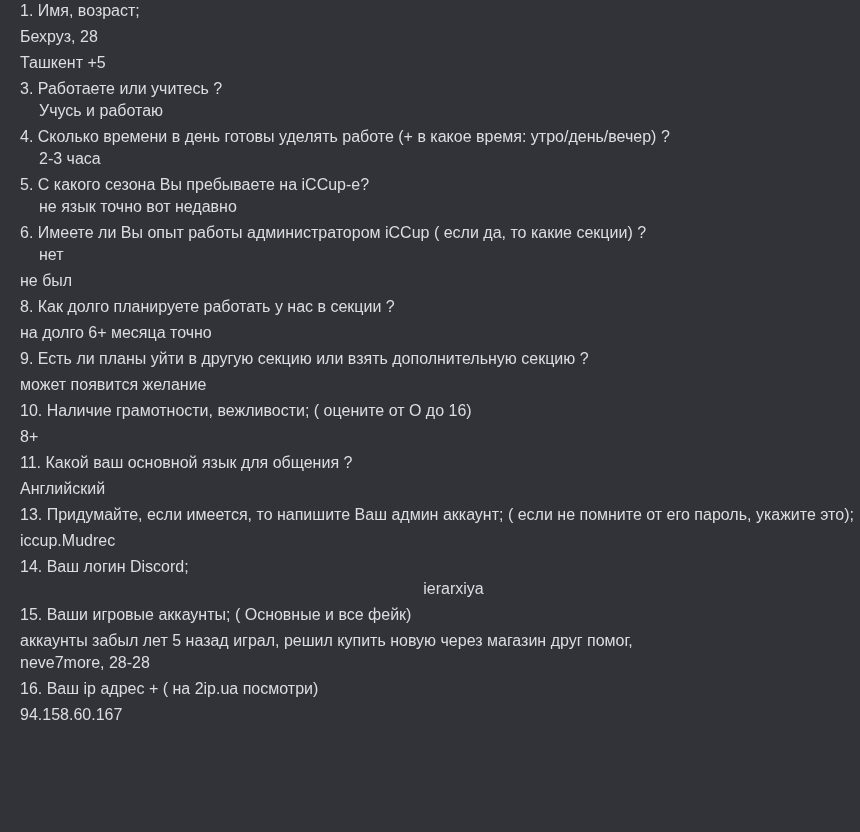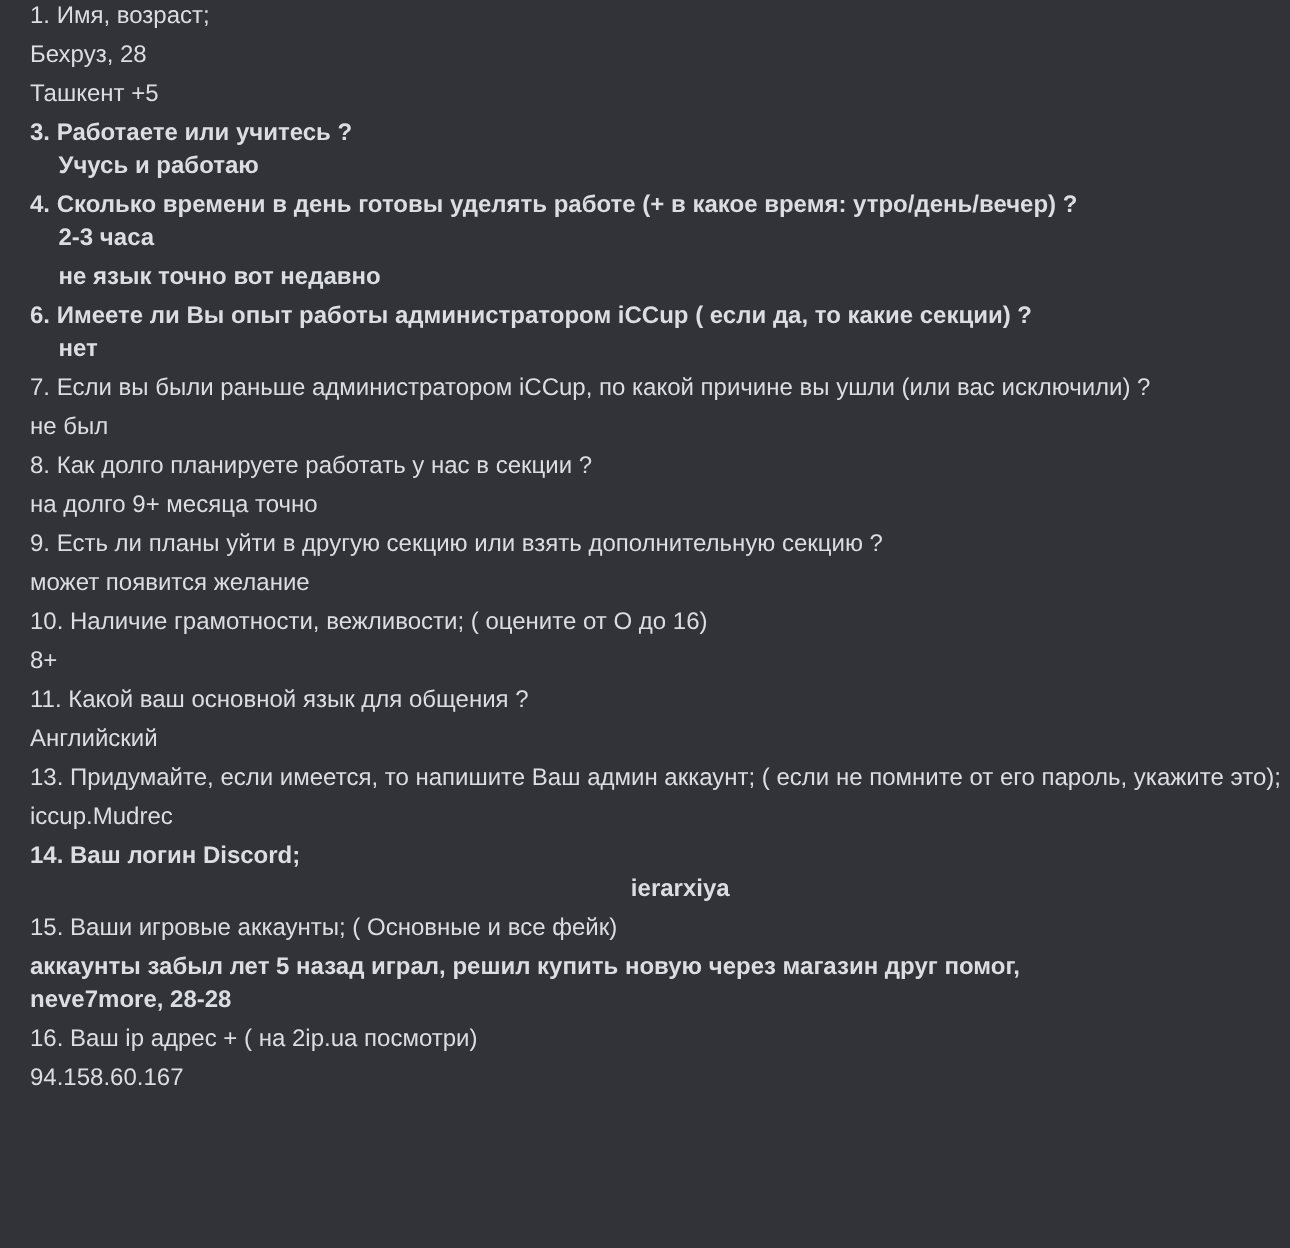--- a/index.html
+++ b/index.html
@@ -20,21 +20,21 @@
   }
   .line {
     margin: 0 0 4px 0;
     font-family: "Liberation Sans", sans-serif;
     font-size: 16px;
     line-height: 22px;
     white-space: pre;
     color: inherit;
   }
   .qa { margin: 0 0 4px 0; }
-  .qa .line { margin-bottom: 0; font-weight: bold; }
+  .qa .line { margin-bottom: 0; }
   .ind-a { padding-left: 19px; } 
   .ind-b { padding-left: 27px; text-align: center; } 
 </style>
 </head>
 <body style="background: rgb(49, 51, 56); color: rgb(219, 222, 225);">
 
 <main class="content">
 
   <p class="line">1. Имя, возраст;</p>
   <p class="line">Бехруз, 28</p>
@@ -45,33 +45,33 @@
     <p class="line">3. Работаете или учитесь ?</p>
     <p class="line ind-a">Учусь и работаю</p>
   </div>
 
   <div class="qa">
     <p class="line">4. Сколько времени в день готовы уделять работе (+ в какое время: утро/день/вечер) ?</p>
     <p class="line ind-a">2-3 часа</p>
   </div>
 
   <div class="qa">
+    <p class="line">5. С какого сезона Вы пребываете на iCCup-е?</p>
     <p class="line ind-a">не язык точно вот недавно</p>
   </div>
 
   <div class="qa">
     <p class="line">6. Имеете ли Вы опыт работы администратором iCCup ( если да, то какие секции) ?</p>
     <p class="line ind-a">нет</p>
   </div>
 
-  <p class="line">7. Если вы были раньше администратором iCCup, по какой причине вы ушли (или вас исключили) ?</p>
   <p class="line">не был</p>
 
   <p class="line">8. Как долго планируете работать у нас в секции ?</p>
-  <p class="line">на долго 9+ месяца точно</p>
+  <p class="line">на долго 6+ месяца точно</p>
 
   <p class="line">9. Есть ли планы уйти в другую секцию или взять дополнительную секцию ?</p>
   <p class="line">может появится желание</p>
 
   <p class="line">10. Наличие грамотности, вежливости; ( оцените от О до 16)</p>
   <p class="line">8+</p>
 
   <p class="line">11. Какой ваш основной язык для общения ?</p>
 
   <p class="line">Английский</p>

